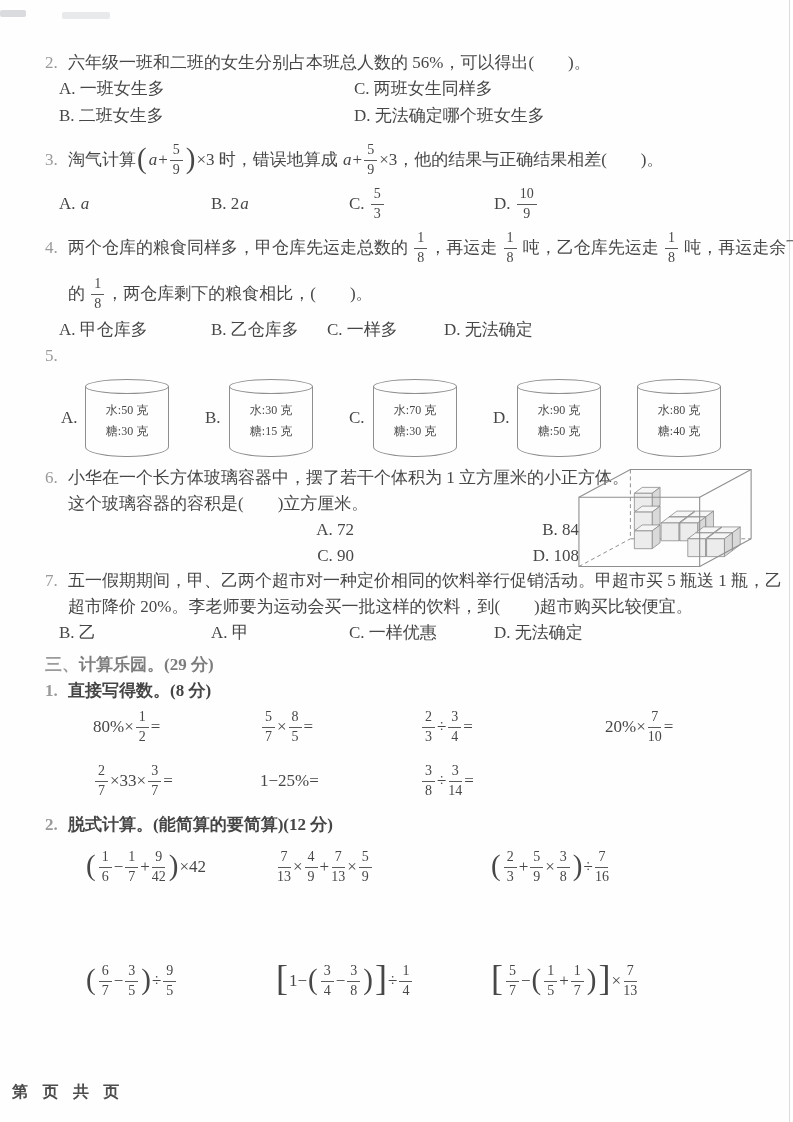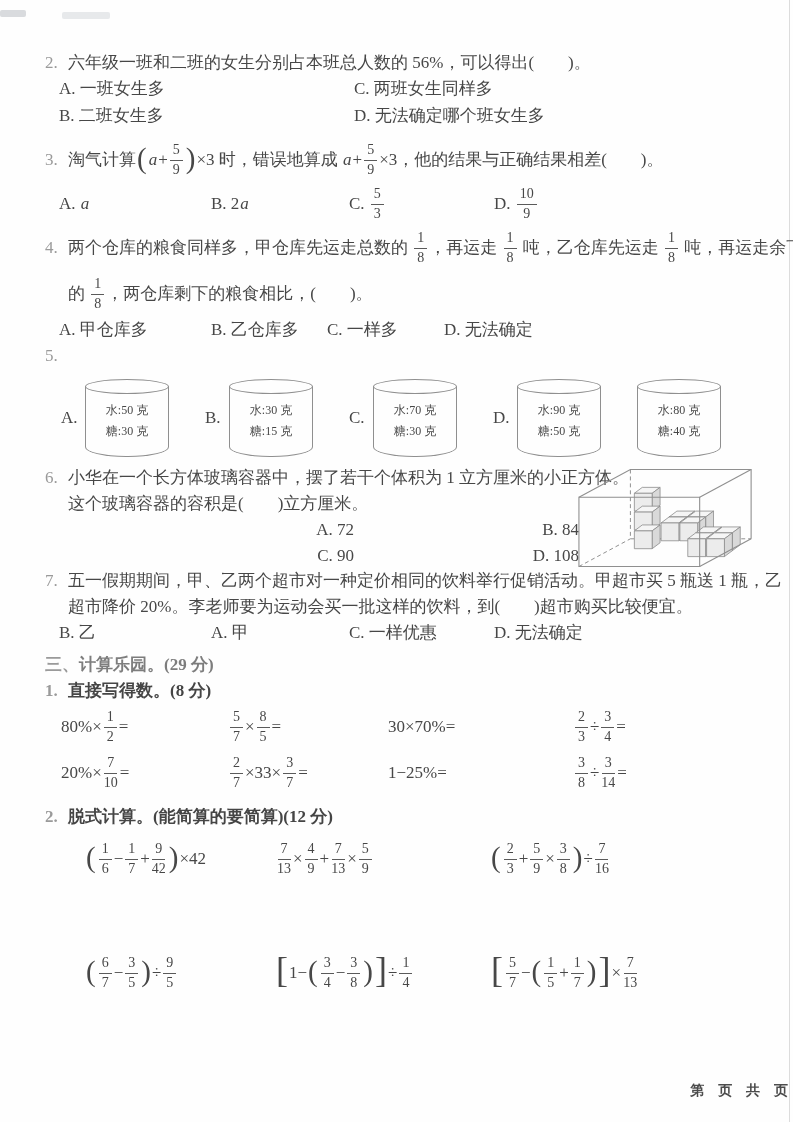--- a/index.html
+++ b/index.html
@@ -40,27 +40,27 @@
        border:1.3px solid #8f8f8f;border-radius:50%;background:#fefefe;}
   .cup span{position:relative;font-size:12px;line-height:21px;}
   
   .q6wrap{position:relative;}
   .fig{position:absolute;right:-5px;top:-4px;width:190px;height:118px;}
   
   .sec-title{font-weight:bold;color:#7d7d7d;margin-top:6px;}
   .sub-title{font-weight:bold;color:#454545;}
   .sub-title .qnum,.sec-title .qnum{color:#9a9a9a;}
   
-  .oral{display:grid;grid-template-columns:167px 160px 185px 1fr;margin-left:16px;row-gap:0;}
+  .oral{display:grid;grid-template-columns:167px 160px 185px 1fr;margin-left:48px;row-gap:8px;}
   
   .msrow{display:grid;grid-template-columns:190px 215px 1fr;margin-left:40px;}
   .msrow .formula{height:50px;}
   .gap64{height:64px;}
-  .footer{position:absolute;left:0;right:0;top:1082px;text-align:right;
-          font-family:"Liberation Sans","DejaVu Sans",sans-serif;font-size:14px;
+  .footer{position:absolute;left:12px;right:0;top:1082px;text-align:left;
+          font-family:"Liberation Sans","DejaVu Sans",sans-serif;font-size:16px;
           font-weight:bold;color:#4c4c4c;letter-spacing:5px;}
 </style>
 </head>
 <body>
 
 <div class="page">
   <div class="scan-mark m1"></div>
   <div class="scan-mark m2"></div>
   <div class="edge-line"></div>
 
@@ -237,21 +237,20 @@
         <span>计算乐园。(29 分)</span>
       </div>
       <div class="qrow sub-title">
         <span class="qnum">1.</span>
         <span>直接写得数。(8 分)</span>
       </div>
 
       <div class="oral">
         <span class="formula"><span class="tr">80%×</span><span class="frac"><span class="num">1</span><span class="den">2</span></span><span class="tr">=</span></span>
         <span class="formula"><span class="frac"><span class="num">5</span><span class="den">7</span></span><span class="tr">×</span><span class="frac"><span class="num">8</span><span class="den">5</span></span><span class="tr">=</span></span>
-        <span class="formula"><span class="tr">30×70%=</span></span>
         <span class="formula"><span class="frac"><span class="num">2</span><span class="den">3</span></span><span class="tr">÷</span><span class="frac"><span class="num">3</span><span class="den">4</span></span><span class="tr">=</span></span>
         <span class="formula"><span class="tr">20%×</span><span class="frac"><span class="num">7</span><span class="den">10</span></span><span class="tr">=</span></span>
         <span class="formula"><span class="frac"><span class="num">2</span><span class="den">7</span></span><span class="tr">×33×</span><span class="frac"><span class="num">3</span><span class="den">7</span></span><span class="tr">=</span></span>
         <span class="formula"><span class="tr">1−25%=</span></span>
         <span class="formula"><span class="frac"><span class="num">3</span><span class="den">8</span></span><span class="tr">÷</span><span class="frac"><span class="num">3</span><span class="den">14</span></span><span class="tr">=</span></span>
       </div>
 
       <div class="qrow sub-title" style="margin-top:8px;">
         <span class="qnum">2.</span>
         <span>脱式计算。(能简算的要简算)(12 分)</span>

